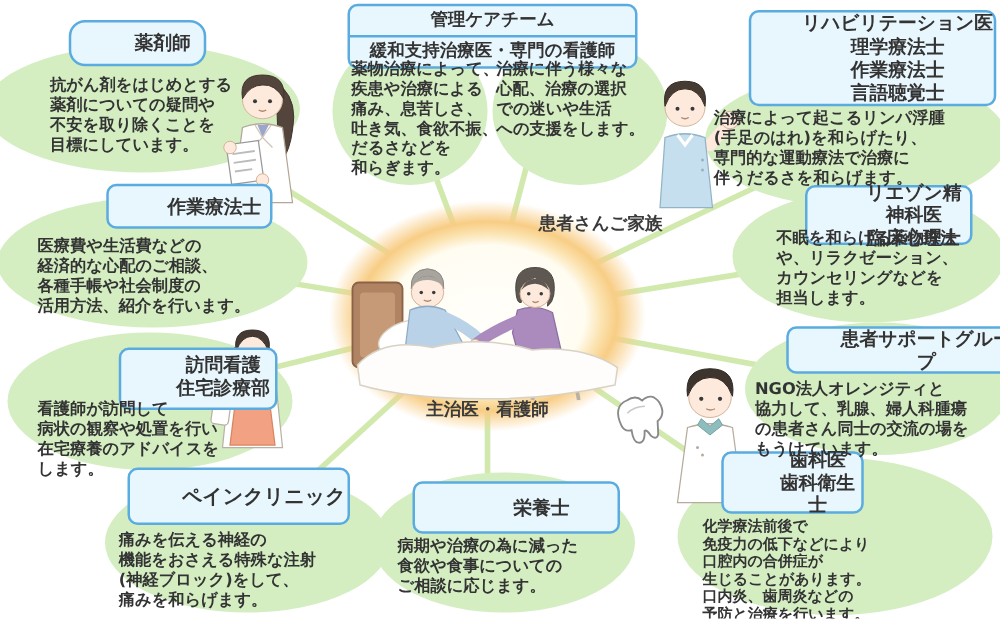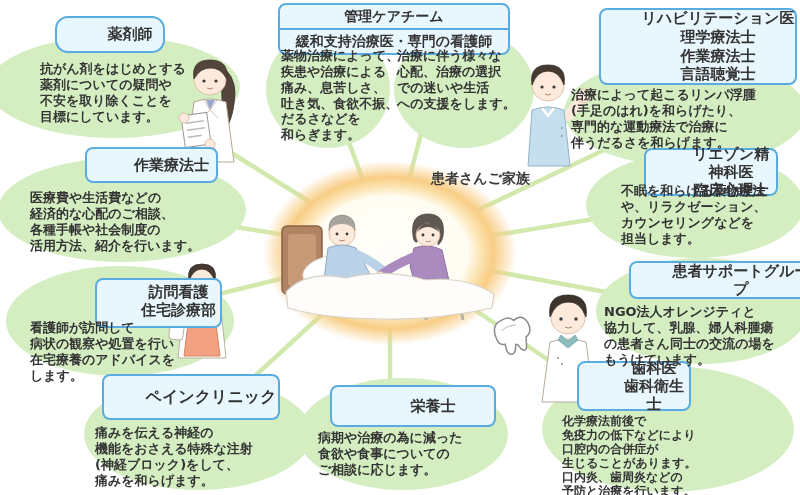--- a/index.html
+++ b/index.html
@@ -156,20 +156,21 @@
       <path d="M141 42 Q145 33 152 33 Q160 33 163 42 Q157 37 152 37 Q146 37 141 42 Z" fill="#5f5852"></path>
       <circle cx="147" cy="45" r="1.4" fill="#3a3a3a"></circle>
       <circle cx="157" cy="45" r="1.4" fill="#3a3a3a"></circle>
       <path d="M150 51 Q152 53 155 51" fill="none" stroke="#b08868" stroke-width="1"></path>
     </g>
 
     <path d="M10 102 Q30 80 70 88 Q110 78 150 90 Q190 86 218 104 L216 118 Q160 130 110 129 Q50 129 12 118 Z" fill="#fefdfb" stroke="#d8d2c6" stroke-width="1.2"></path>
   </svg>
 
   <div class="clabel" id="lbl-top">患者さんご家族</div>
+  <div class="clabel" id="lbl-bottom">主治医・看護師</div>
 
   <svg class="person" id="p-pharmacist" width="84" height="112" viewBox="0 0 84 112">
     <path d="M56 18 Q68 30 64 52 Q62 68 55 78 Q50 66 52 48 Q52 32 48 22 Z" fill="#54453c" stroke="#40342d" stroke-width="0.8"></path>
     <ellipse cx="40" cy="28" rx="16" ry="15" fill="#fdeadc" stroke="#d4b49a" stroke-width="0.8"></ellipse>
     <path d="M24 27 Q21 8 40 8 Q59 8 57 27 Q50 15 40 16 Q30 16 24 27 Z" fill="#54453c" stroke="#40342d" stroke-width="0.8"></path>
     <circle cx="34" cy="29" r="1.6" fill="#3a3a3a"></circle>
     <circle cx="46" cy="29" r="1.6" fill="#3a3a3a"></circle>
     <path d="M37 36 Q40 38 43 36" fill="none" stroke="#b08868" stroke-width="1"></path>
     <path d="M24 50 Q40 44 56 50 L64 110 L16 110 Z" fill="#ffffff" stroke="#b4a694" stroke-width="1"></path>
     <path d="M36 48 L40 58 L45 48 Z" fill="#9aa6cc"></path>

